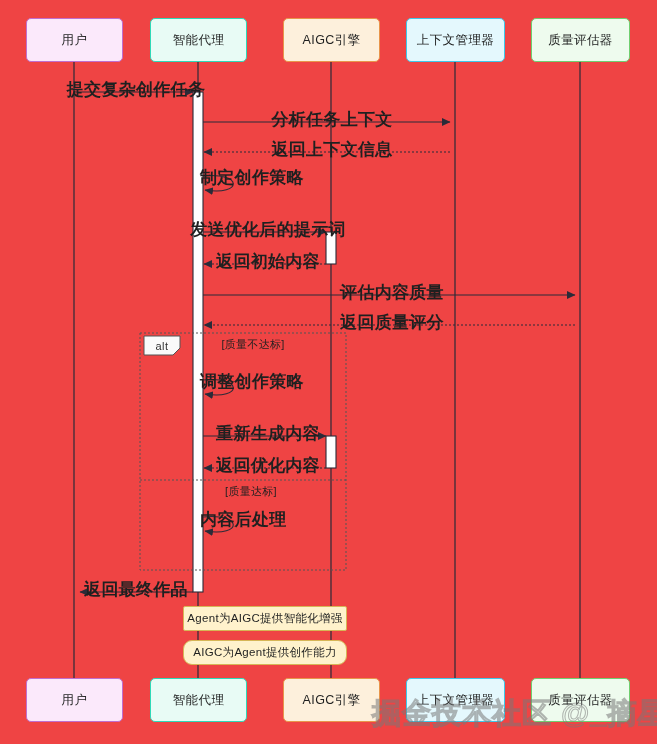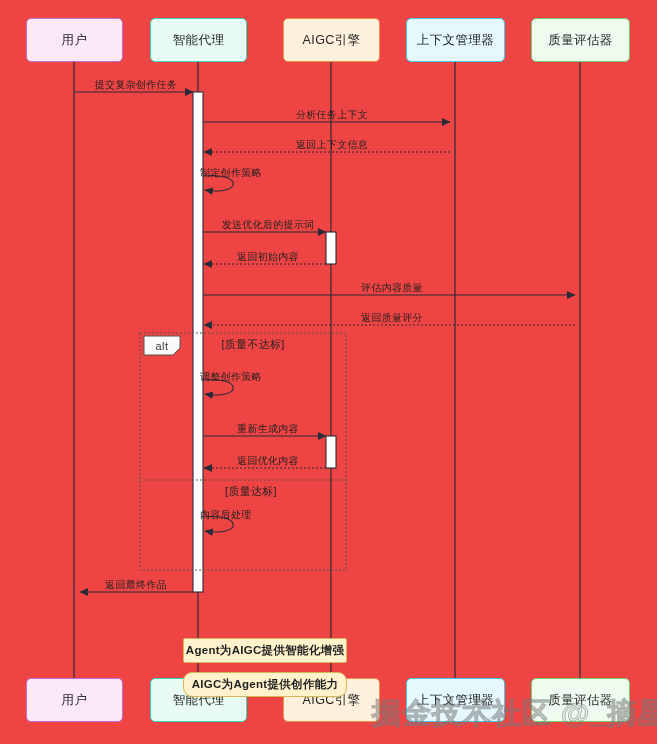--- a/index.html
+++ b/index.html
@@ -41,33 +41,33 @@
   .note-box {
     position: absolute;
     box-sizing: border-box;
     border: 1.4px solid #d6b656;
     background: #fff2cc;
     border-radius: 2px;
     display: flex;
     align-items: center;
     justify-content: center;
     font-size: 11.5px;
-    font-weight: bold;
+    font-weight: normal;
     color: #1f2020;
     letter-spacing: 0.3px;
     white-space: nowrap;
-    margin-top: 32px;
   }
   .msg-label {
     position: absolute;
-    font-size: 10px;
+    font-size: 17px;
     color: #1f2020;
     white-space: nowrap;
     letter-spacing: 0.3px;
     transform: translateX(-50%);
+    font-weight: bold;
   }
   .msg-label.left-anchor {
     transform: none;
   }
   .alt-keyword {
     position: absolute;
     font-size: 11px;
     color: #333333;
     letter-spacing: 0.5px;
     display: flex;

